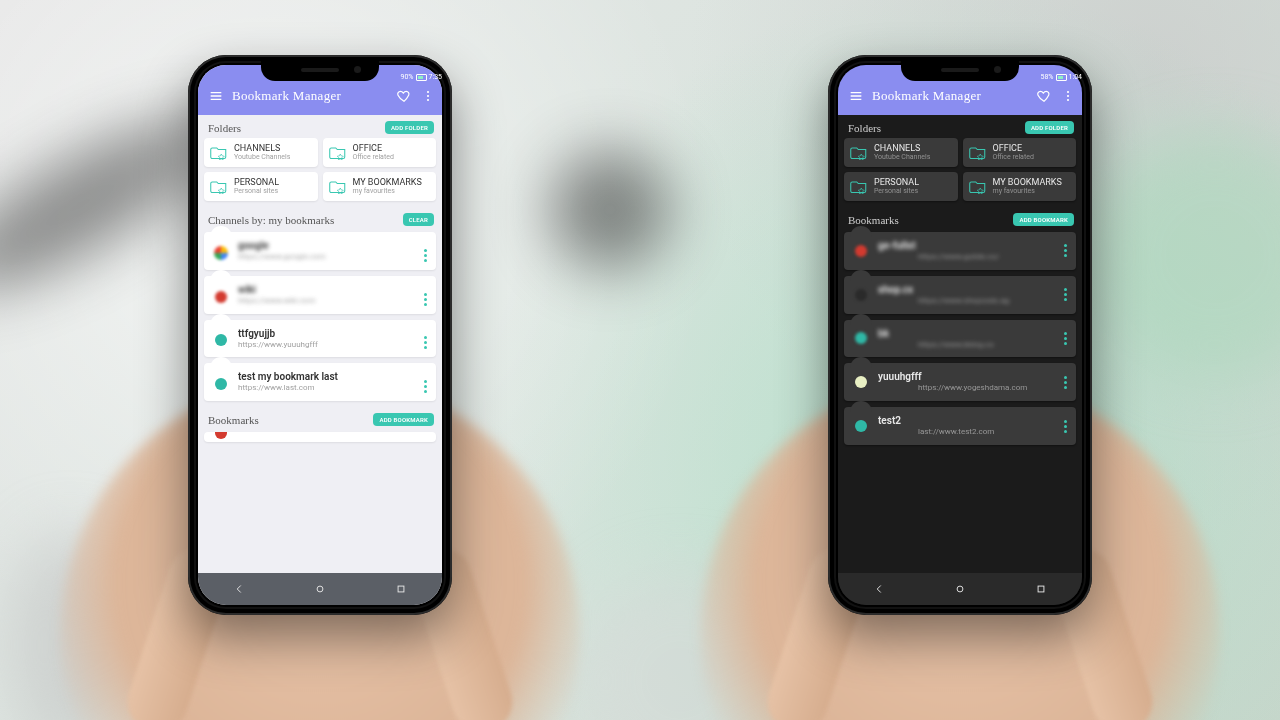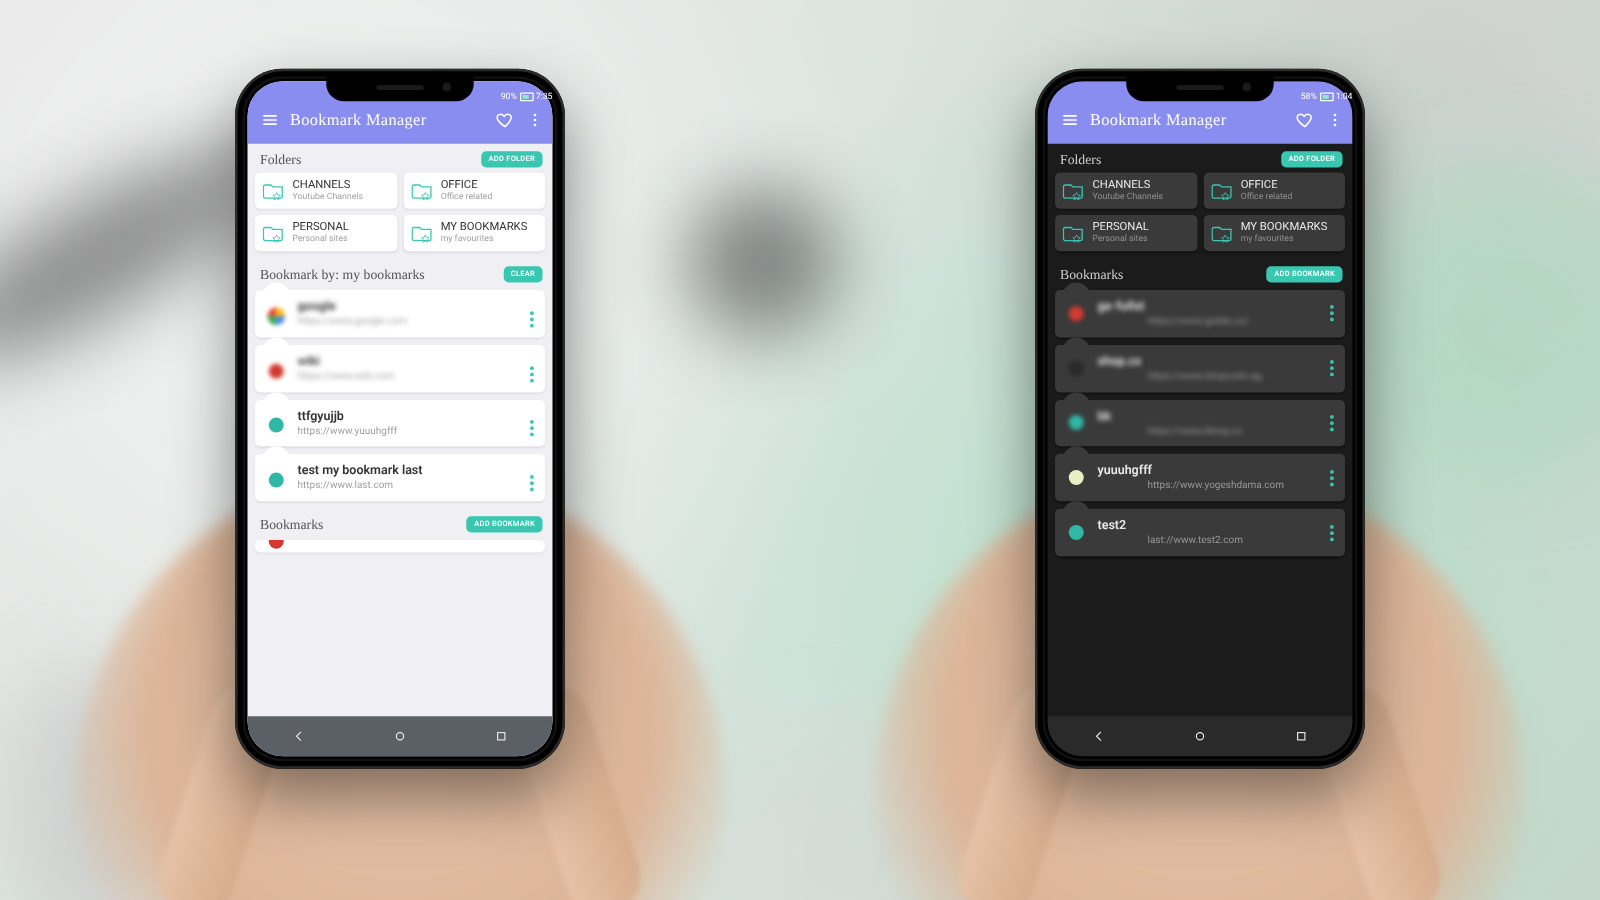--- a/index.html
+++ b/index.html
@@ -388,21 +388,21 @@
   <path d="M15 12l1.2 2.4L19 15l-2 2 0.5 3L15 18.5 12.5 20 13 17l-2-2 2.8-0.6z" stroke-width="0.9"></path>
 </svg></span>
       <span class="folder-lines">
         <span class="ftitle">MY BOOKMARKS</span>
         <span class="fsub">my favourites</span>
       </span>
               </div>
             </div>
 
           <div class="section-head">
-            <span class="sh-title">Bookmark by: my bookmarks</span>
+            <span class="sh-title">Channels by: my bookmarks</span>
             <span class="pill">CLEAR</span>
           </div>
           <div class="list" id="left-filtered">
               <div class="row blurred">
       <div class="bump"></div>
       <div class="favicon">
                   <div style="position:relative;width:14px;height:14px">
       <span style="position:absolute;left:0;top:0;width:7px;height:7px;background:#ea4335;border-top-left-radius:7px"></span>
       <span style="position:absolute;right:0;top:0;width:7px;height:7px;background:#fbbc05;border-top-right-radius:7px"></span>
       <span style="position:absolute;left:0;bottom:0;width:7px;height:7px;background:#34a853;border-bottom-left-radius:7px"></span>

